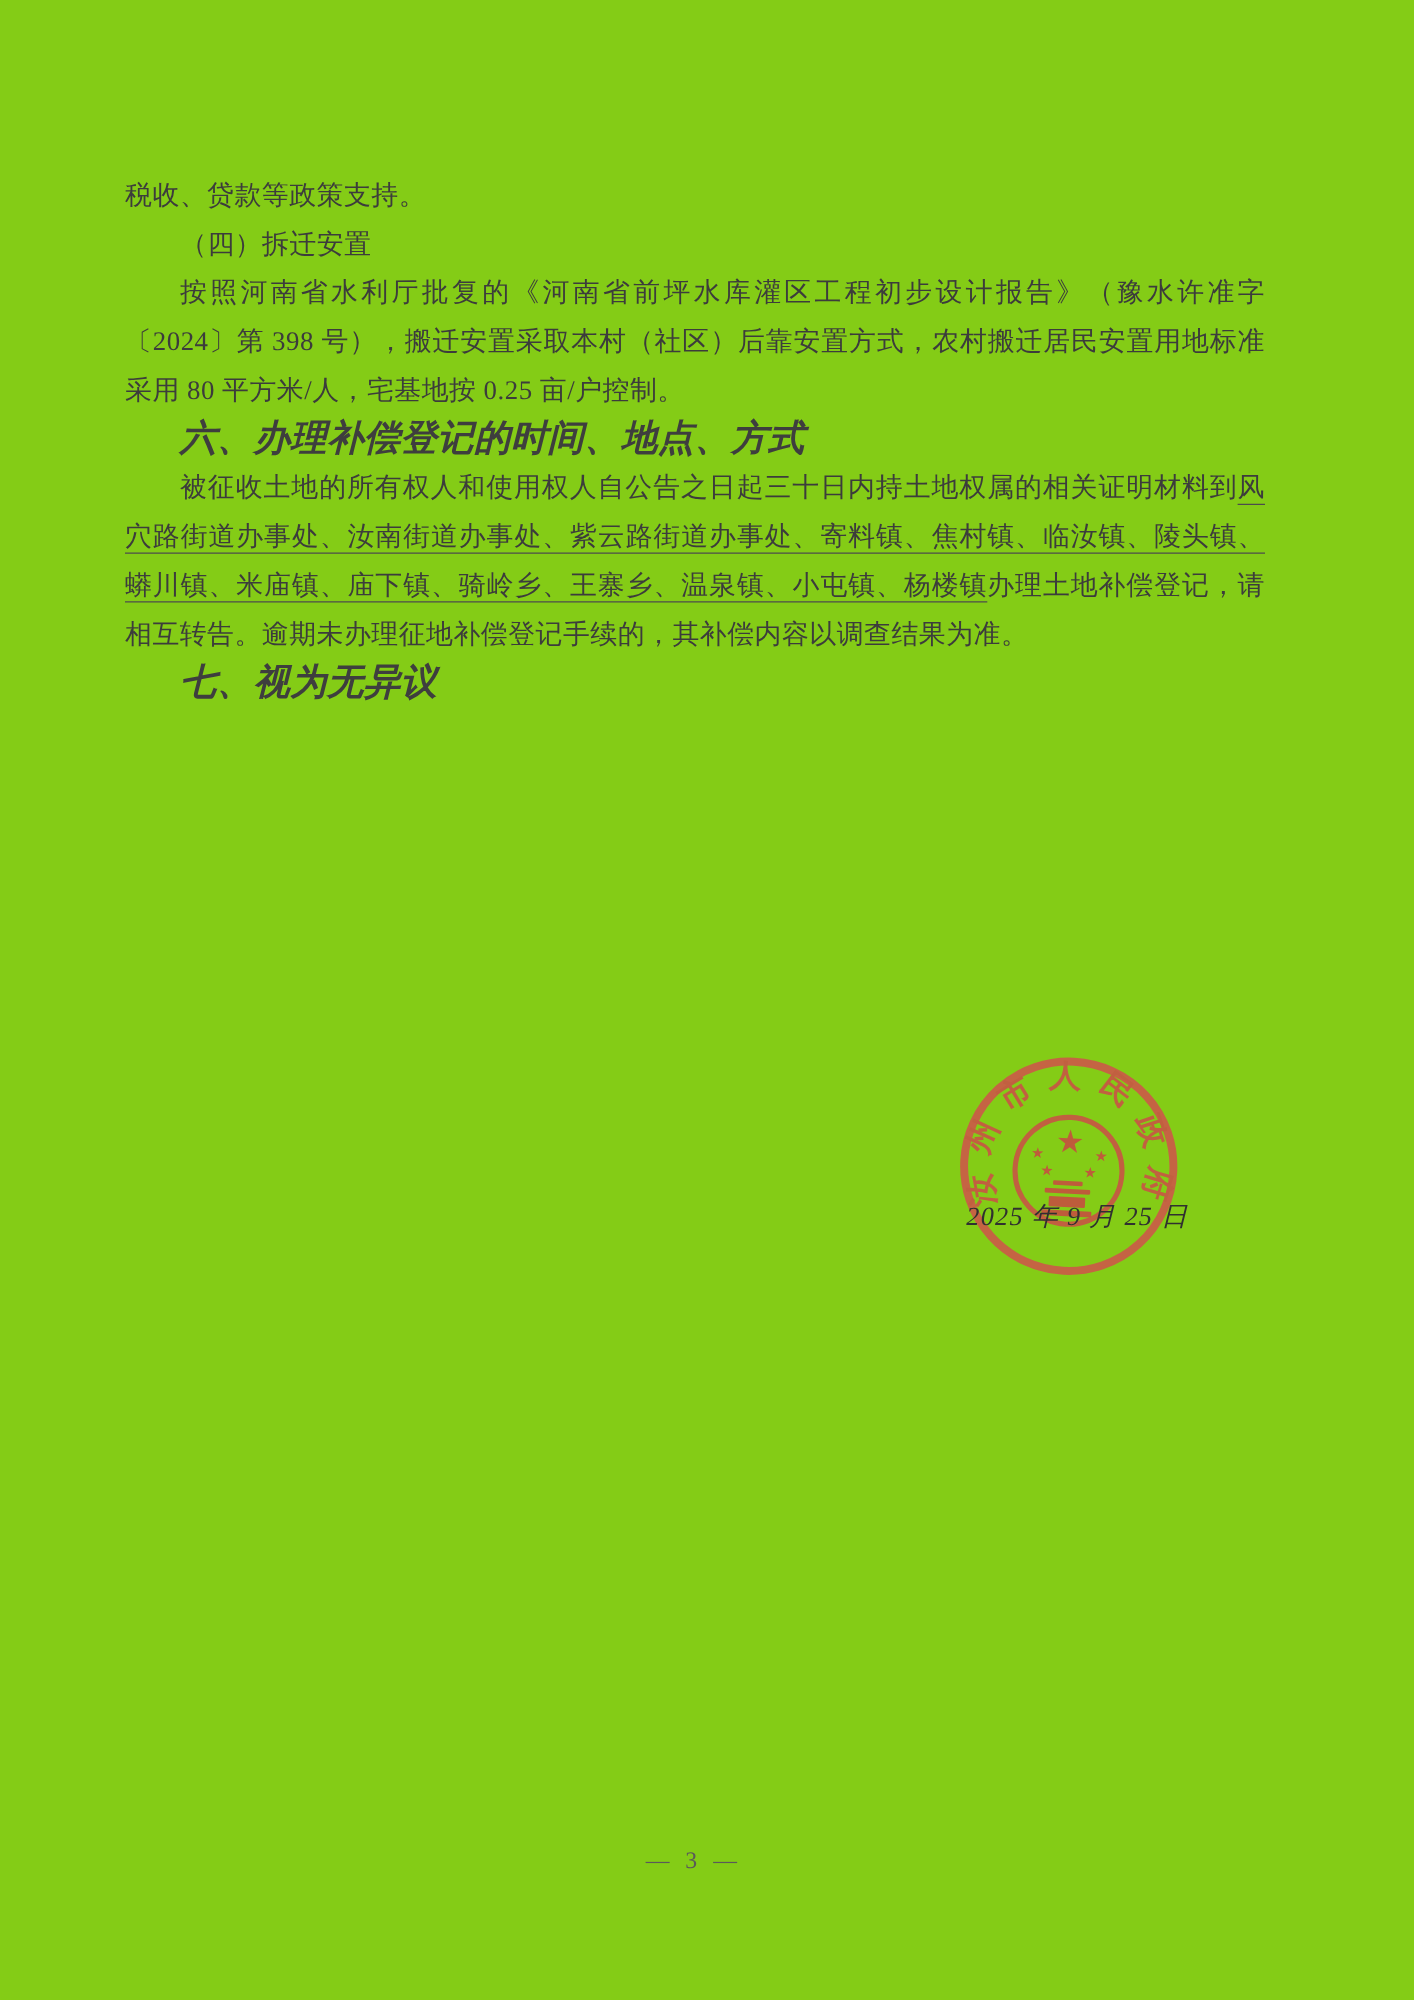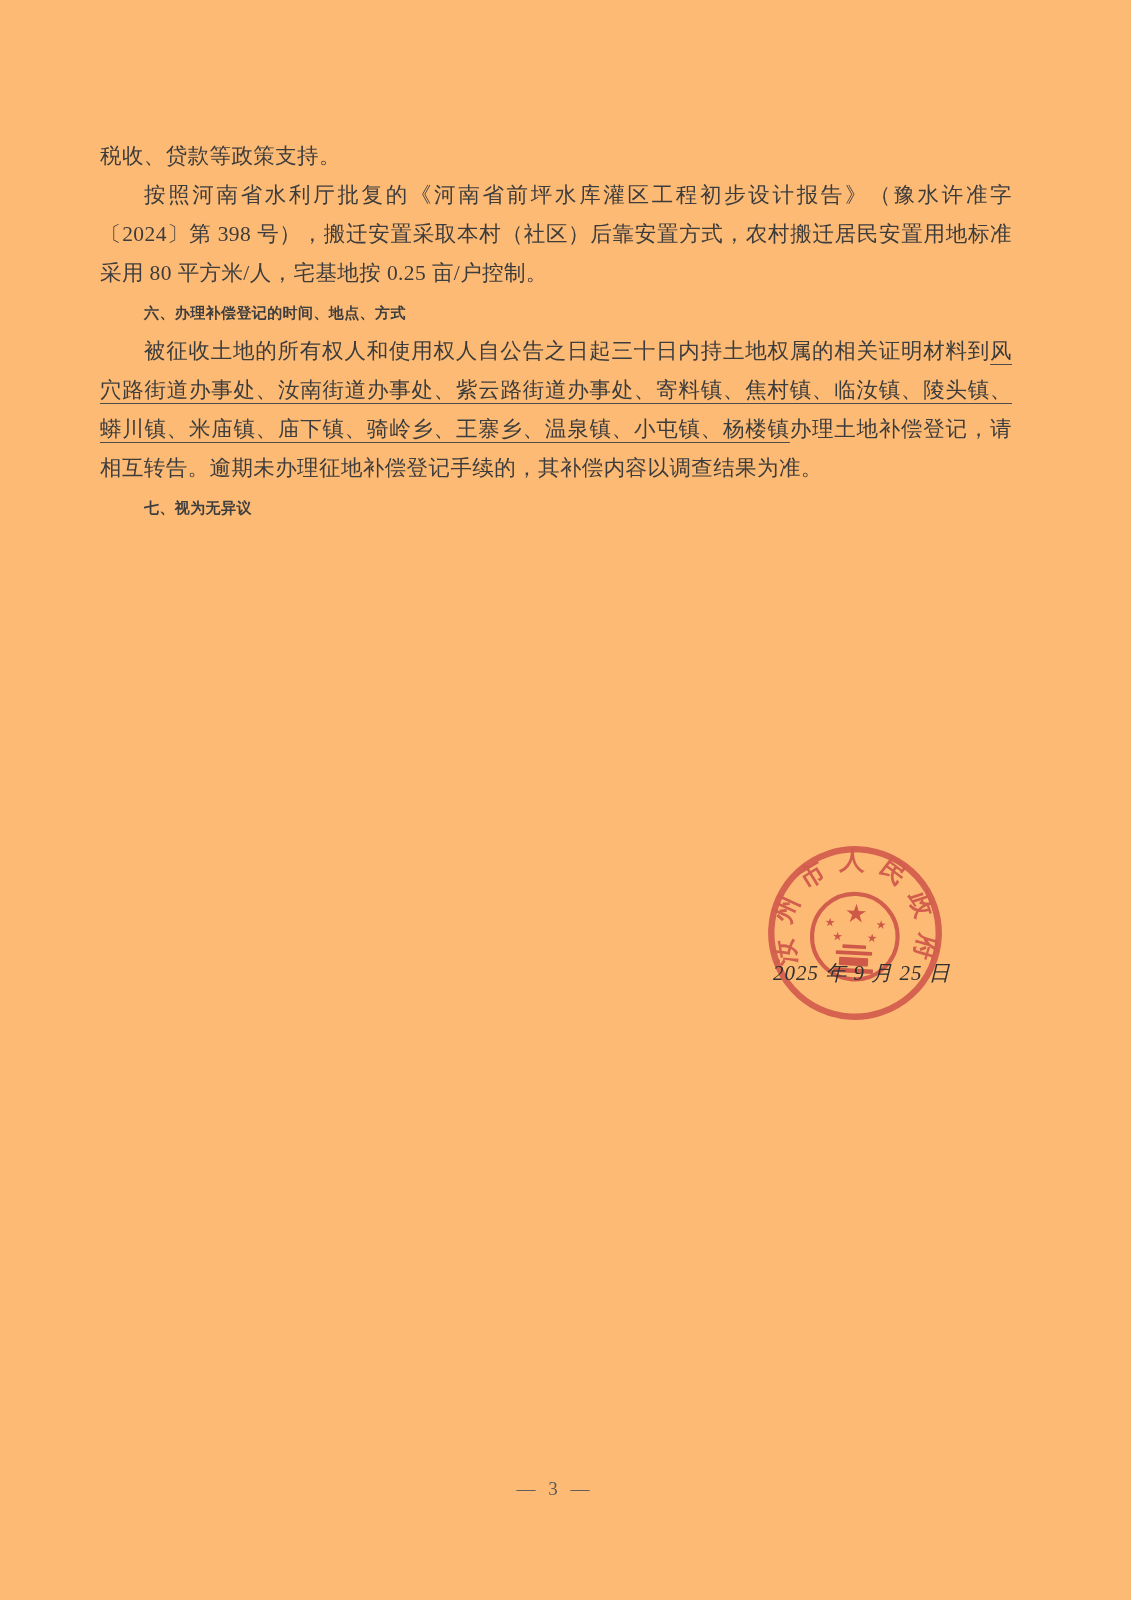--- a/index.html
+++ b/index.html
@@ -5,39 +5,40 @@
   * { margin: 0; padding: 0; box-sizing: border-box; }
   html, body { background: #f4f4f2; }
   body {
     width: 1131px; height: 1600px;
     position: relative;
     font-family: "Liberation Serif", "DejaVu Serif", serif;
     overflow: hidden;
   }
   .page {
     position: absolute; inset: 0;
-    background: #fdba74;
+    background: #84cc16;
   }
   .content {
     position: absolute;
     left: 100px; top: 137px; width: 912px;
     color: #3c3c3c;
     font-size: 21.5px;
     line-height: 39px;
     text-align: justify;
     letter-spacing: 0.4px;
   }
   .content p { margin: 0; }
   p.indent { text-indent: 44px; }
   p.heading {
     font-family: "Liberation Sans", "DejaVu Sans", sans-serif;
     font-weight: 700;
     color: #3e3e3e;
     text-indent: 44px;
-    font-size: 15px;
+    font-size: 29px;
+    font-style: italic;
   }
   .u {
     text-decoration: underline;
     text-decoration-thickness: 1px;
     text-underline-offset: 6px;
     text-decoration-color: #4c4c4c;
   }
   .seal {
     position: absolute;
     left: 764px; top: 842px;
@@ -66,20 +67,21 @@
     letter-spacing: 4px;
   }
 </style>
 </head>
 <body>
 
 <div class="page">
 
   <div class="content">
     <p>税收、贷款等政策支持。</p>
+    <p class="indent">（四）拆迁安置</p>
     <p class="indent">按照河南省水利厅批复的《河南省前坪水库灌区工程初步设计报告》（豫水许准字〔2024〕第 398 号），搬迁安置采取本村（社区）后靠安置方式，农村搬迁居民安置用地标准采用 80 平方米/人，宅基地按 0.25 亩/户控制。</p>
 
     <p class="heading">六、办理补偿登记的时间、地点、方式</p>
     <p class="indent"><span>被征收土地的所有权人和使用权人自公告之日起三十日内持土地权属的相关证明材料到</span><span class="u">风穴路街道办事处、汝南街道办事处、紫云路街道办事处、寄料镇、焦村镇、临汝镇、陵头镇、蟒川镇、米庙镇、庙下镇、骑岭乡、王寨乡、温泉镇、小屯镇、杨楼镇</span><span>办理土地补偿登记，请相互转告。逾期未办理征地补偿登记手续的，其补偿内容以调查结果为准。</span></p>
 
     <p class="heading">七、视为无异议</p>
 
   </div>
 
   <svg class="seal" viewBox="0 0 200 200" xmlns="http://www.w3.org/2000/svg">

